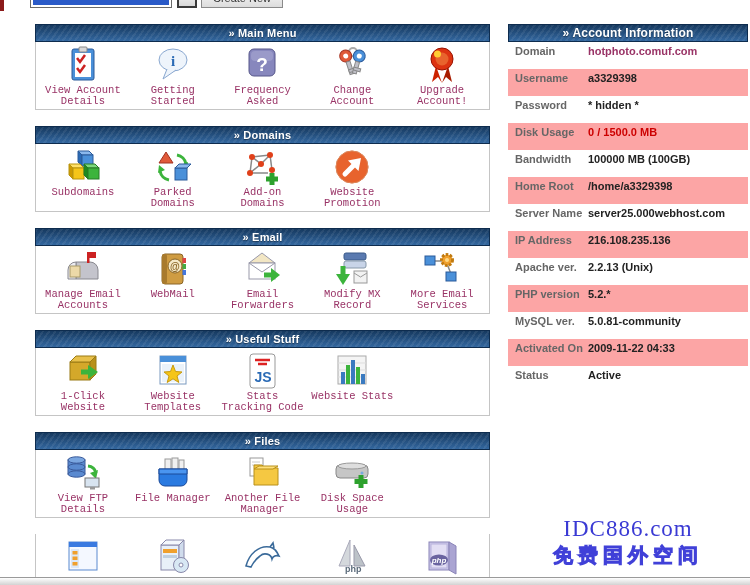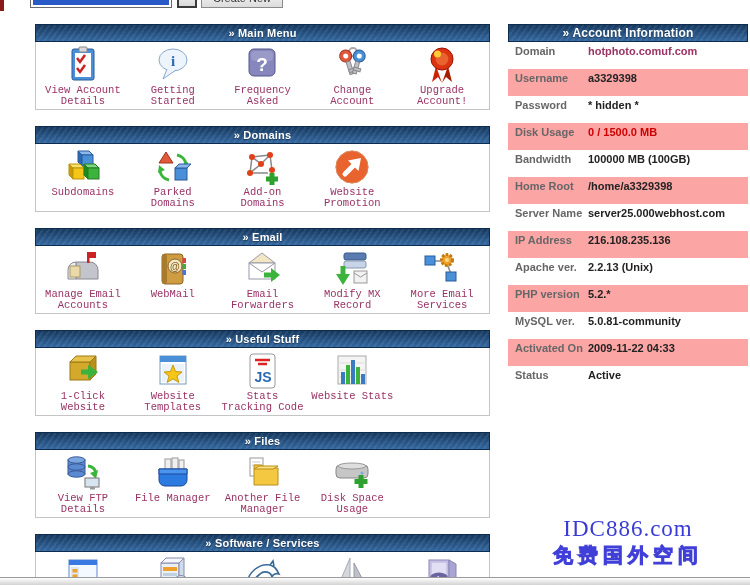--- a/index.html
+++ b/index.html
@@ -348,21 +348,20 @@
                 <g stroke="#2da12d" stroke-width="5">
                   <line x1="29" y1="22" x2="29" y2="35"></line>
                   <line x1="22.5" y1="28.5" x2="35.5" y2="28.5"></line>
                 </g>
               </svg></span>
             <span class="lbl">Disk Space Usage</span>
           </div>
         </div>
       </div>
       <div class="section">
-        <div class="sec-header">» Software / Services</div>
         <div class="sec-content">
           <div class="item">
             <span class="icn"><svg viewBox="0 0 40 40" width="40" height="40">
                 <rect x="6" y="5" width="28" height="28" fill="#f4f8ff" stroke="#5a8ad0"></rect>
                 <rect x="6" y="5" width="28" height="5" fill="#3a7ae0"></rect>
                 <rect x="8" y="12" width="8" height="19" fill="#dce8f8"></rect>
                 <g fill="#f0a02d">
                   <rect x="9.5" y="14" width="5" height="3.5"></rect>
                   <rect x="9.5" y="19.5" width="5" height="3.5"></rect>
                   <rect x="9.5" y="25" width="5" height="3.5"></rect>

